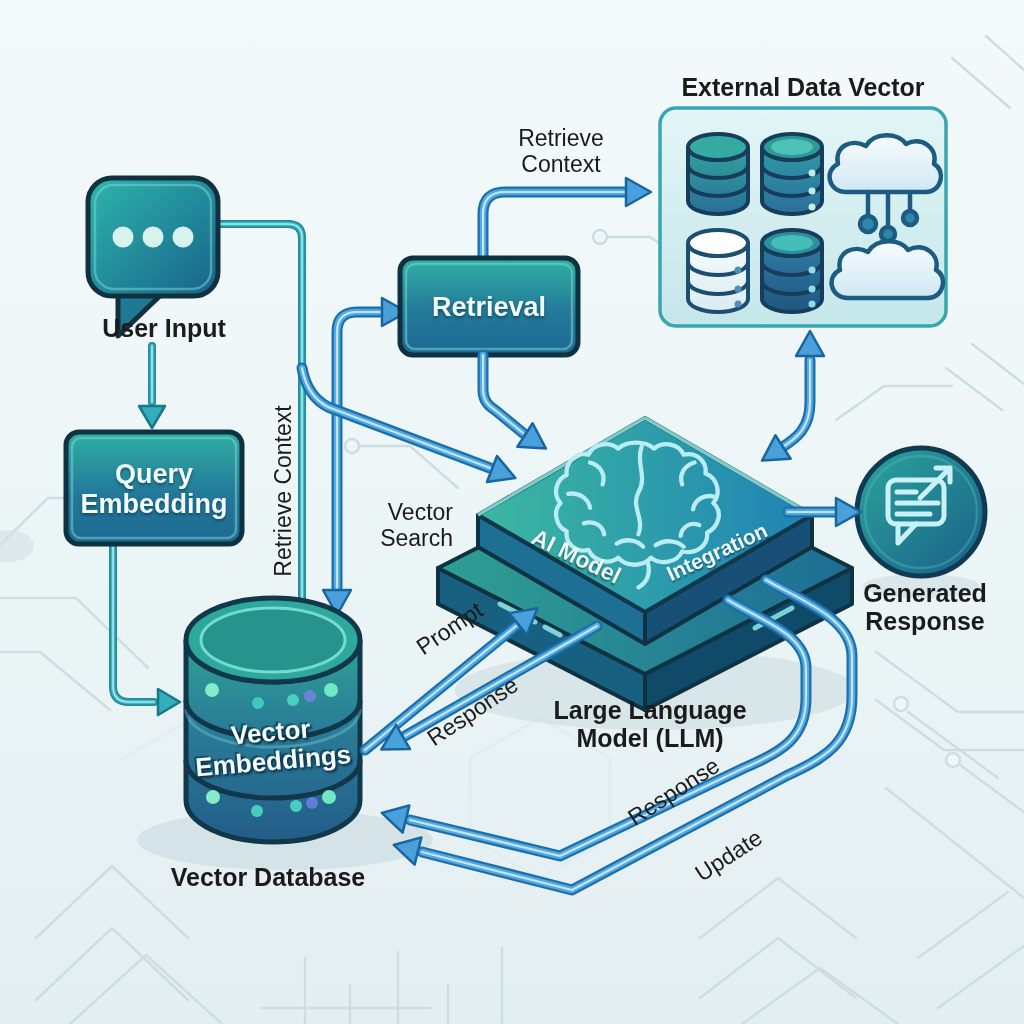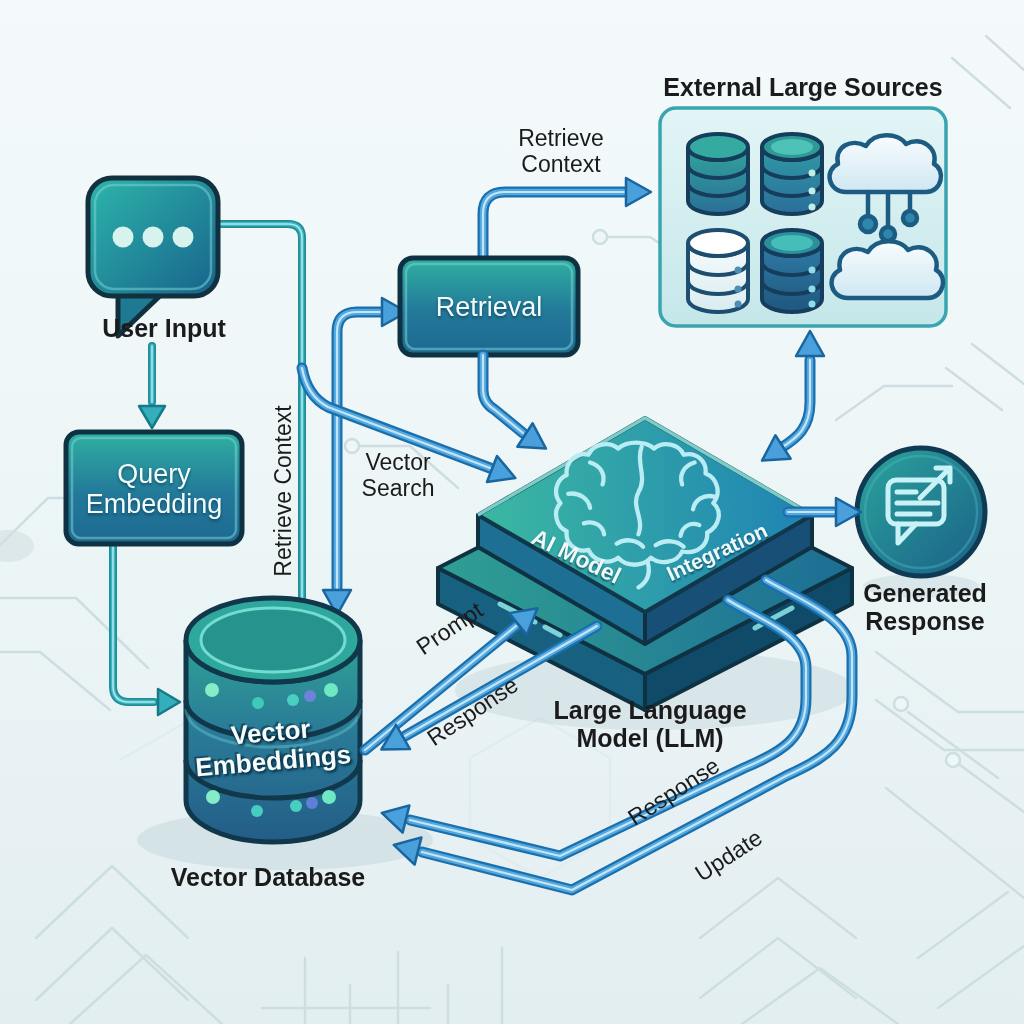--- a/index.html
+++ b/index.html
@@ -16,21 +16,21 @@
   .k-core{fill:none;stroke:#aee8ea;stroke-width:1.6;stroke-linecap:round;stroke-linejoin:round}
   .head-blue{fill:#4aa0da;stroke:#19659f;stroke-width:2.5;stroke-linejoin:round}
   .head-teal{fill:#35aebc;stroke:#177a87;stroke-width:2.5;stroke-linejoin:round}
   .trace{fill:none;stroke:#cddee3;stroke-width:2.5;stroke-linecap:round;stroke-linejoin:round}
   .trace-faint{fill:none;stroke:#dcebee;stroke-width:2.5;opacity:.7}
   .node-circ{fill:#eef6f7;stroke:#cddee3;stroke-width:2.5}
   .lbl{position:absolute;color:#1b1b1b;transform:translate(-50%,-50%);text-align:center;line-height:1.12;white-space:nowrap;}
   .b{font-weight:700}
   .wrap{white-space:normal}
   .s25{font-size:25px}.s23{font-size:23px}.s21{font-size:21px}.s27{font-size:27px}.s26{font-size:26px}
-  .boxtext{color:#f2fbfa;text-shadow:0 2px 3px rgba(3,40,58,.55);font-weight:400}
+  .boxtext{color:#f2fbfa;text-shadow:0 2px 3px rgba(3,40,58,.55);font-weight:700}
   .facetext{color:#eef9f9;text-shadow:0 2px 2px rgba(3,40,58,.6);font-weight:700}
   .vetext{color:#f4fdfc;text-shadow:-2px -2px 0 rgba(10,45,66,.55), 2px 2px 2px rgba(10,45,66,.75), 0 2px 3px rgba(10,45,66,.6)}
 </style>
 </head>
 <body>
 
 <div id="stage">
 
 <svg width="1024" height="1024" viewBox="0 0 1024 1024">
   <defs>
@@ -346,27 +346,27 @@
     <polygon class="head-blue" points="0,-14 25,0 0,14" transform="translate(418,851) rotate(-166)"></polygon>
   </g>
 </svg>
 
 <div class="lbl b s25" style="left:164px;top:328px">User Input</div>
 
 <div class="lbl boxtext s27 wrap" style="left:154px;top:489px;width:147px">Query Embedding</div>
 
 <div class="lbl boxtext s27" style="left:489px;top:307px">Retrieval</div>
 
-<div class="lbl b s25" style="left:803px;top:87px">External Large Sources</div>
+<div class="lbl b s25" style="left:803px;top:87px">External Data Vector</div>
 
 <div class="lbl s23 wrap" style="left:561px;top:152px;width:115px">Retrieve Context</div>
 
 <div class="lbl s23" style="left:284px;top:491px;transform:translate(-50%,-50%) rotate(-90deg)">Retrieve Context</div>
 
-<div class="lbl s23 wrap" style="left:343px;top:450px;width:110px;text-align:center;transform:none">Vector Search</div>
+<div class="lbl s23 wrap" style="left:343px;top:500px;width:110px;text-align:right;transform:none">Vector Search</div>
 
 <div class="lbl s23" style="left:450px;top:629px;transform:translate(-50%,-50%) rotate(-34deg)">Prompt</div>
 
 <div class="lbl s23" style="left:473px;top:712px;transform:translate(-50%,-50%) rotate(-34deg)">Response</div>
 
 <div class="lbl s23" style="left:674px;top:792px;transform:translate(-50%,-50%) rotate(-33deg)">Response</div>
 
 <div class="lbl s23" style="left:729px;top:856px;transform:translate(-50%,-50%) rotate(-33deg)">Update</div>
 
 <div class="lbl facetext s23" style="left:576px;top:557px;transform:translate(-50%,-50%) rotate(26deg)">AI Model</div>

